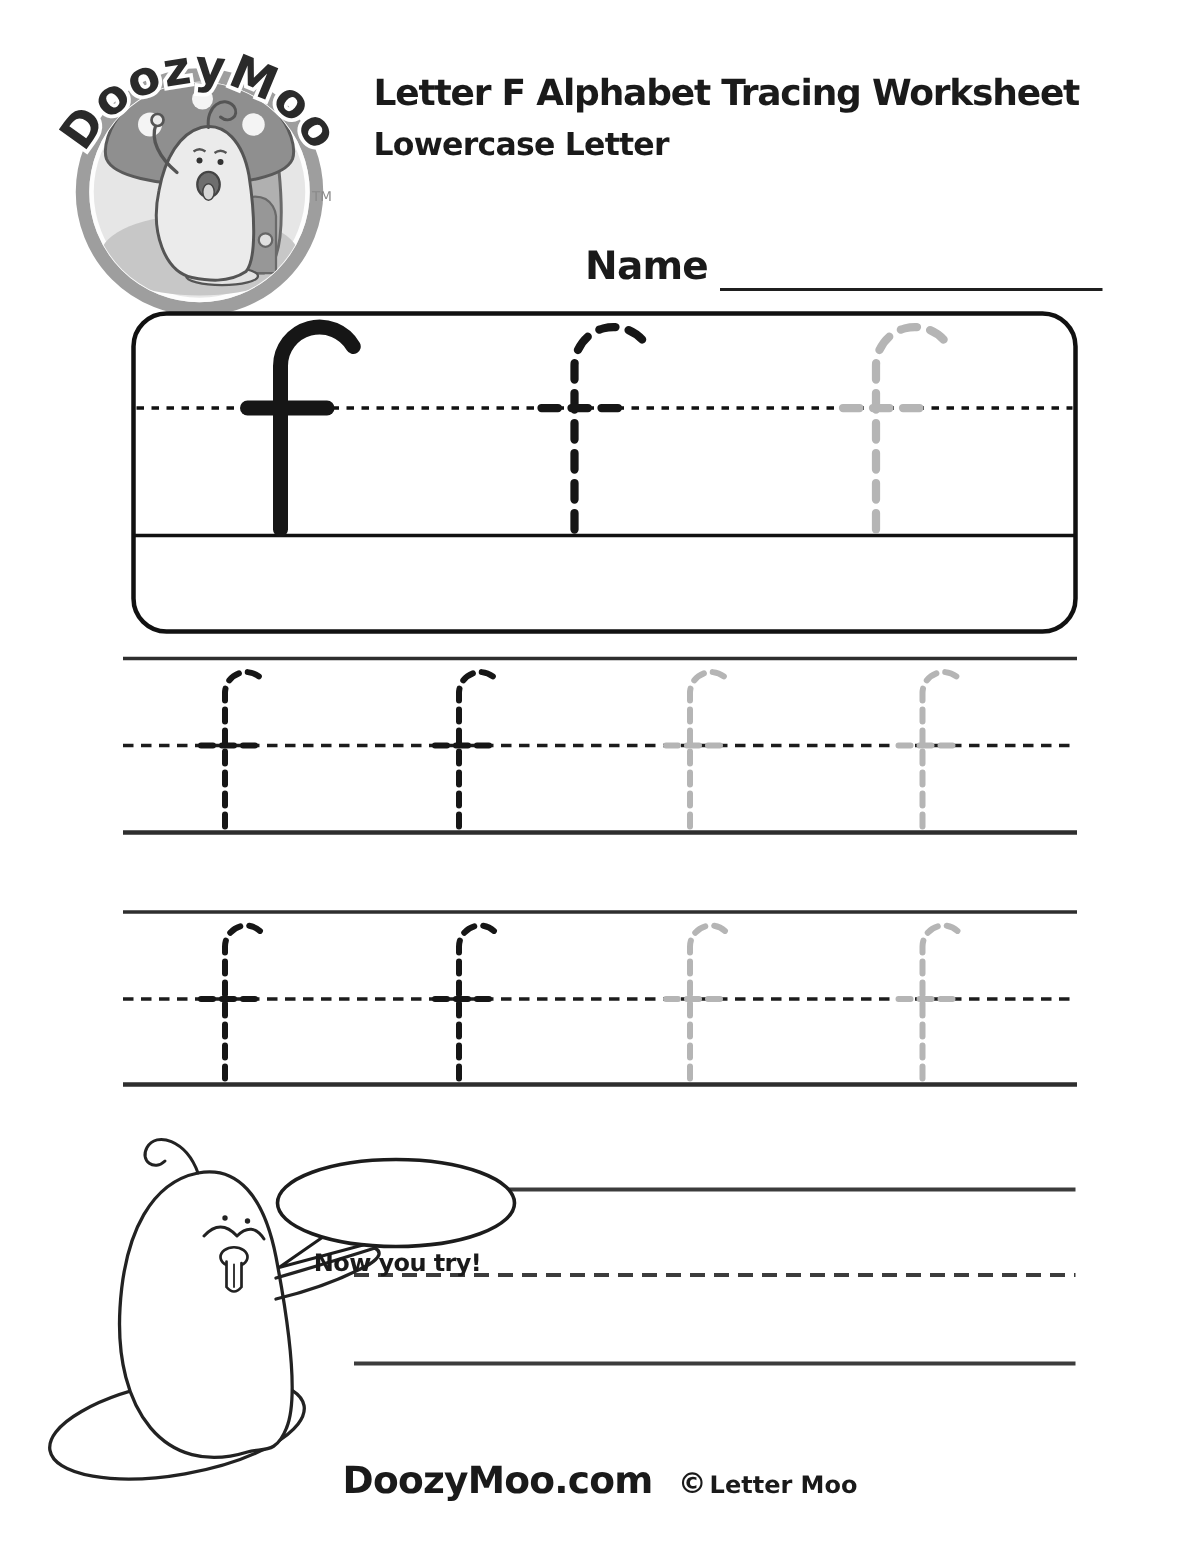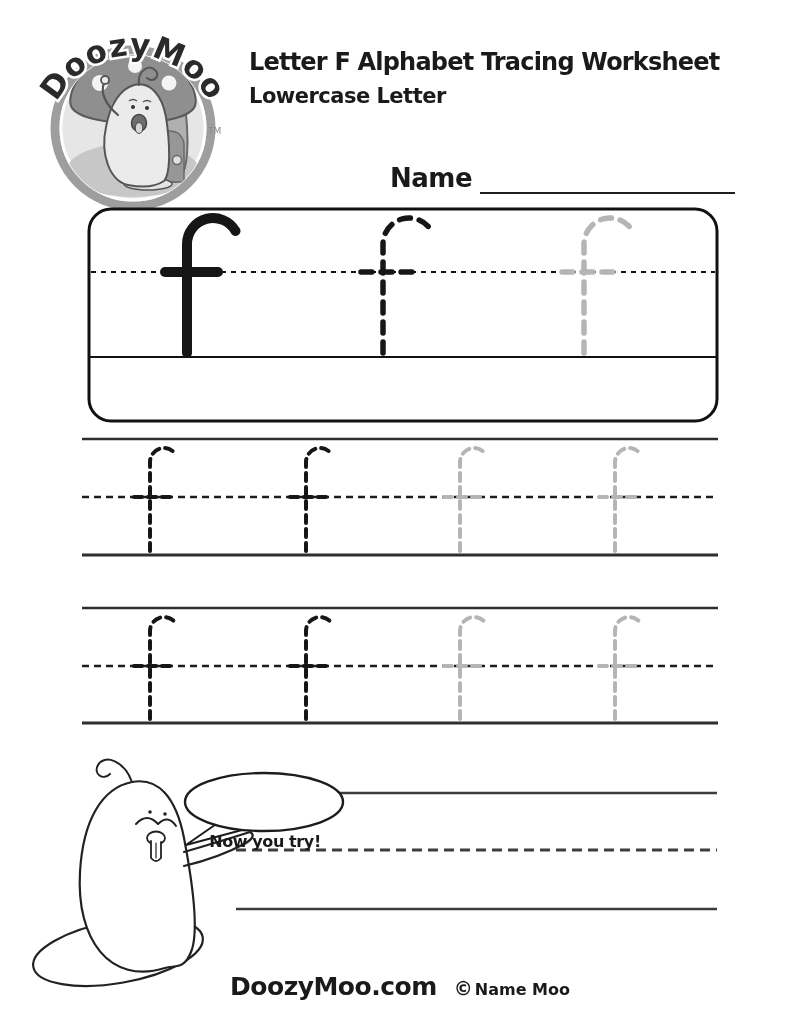--- a/index.html
+++ b/index.html
@@ -129,16 +129,16 @@
     <g fill="#ffffff" stroke="#1c1c1c">
       <path d="M 222 820 L 186 845 L 242 830 Z" stroke-width="2" stroke-linejoin="round"></path>
       <ellipse cx="264" cy="802" rx="79" ry="29" stroke-width="2.4"></ellipse>
     </g>
   </svg>
 
   <div class="abs" id="bubble-text">Now you try!</div>
 
   <div class="abs" id="footer">
     <span id="footer-site">DoozyMoo.com</span>
-    <span id="footer-copy"><span class="csign">©</span><span>Name Moo</span></span>
+    <span id="footer-copy"><span class="csign">©</span><span>Letter Moo</span></span>
   </div>
 
 </div>
 
 </body></html>

